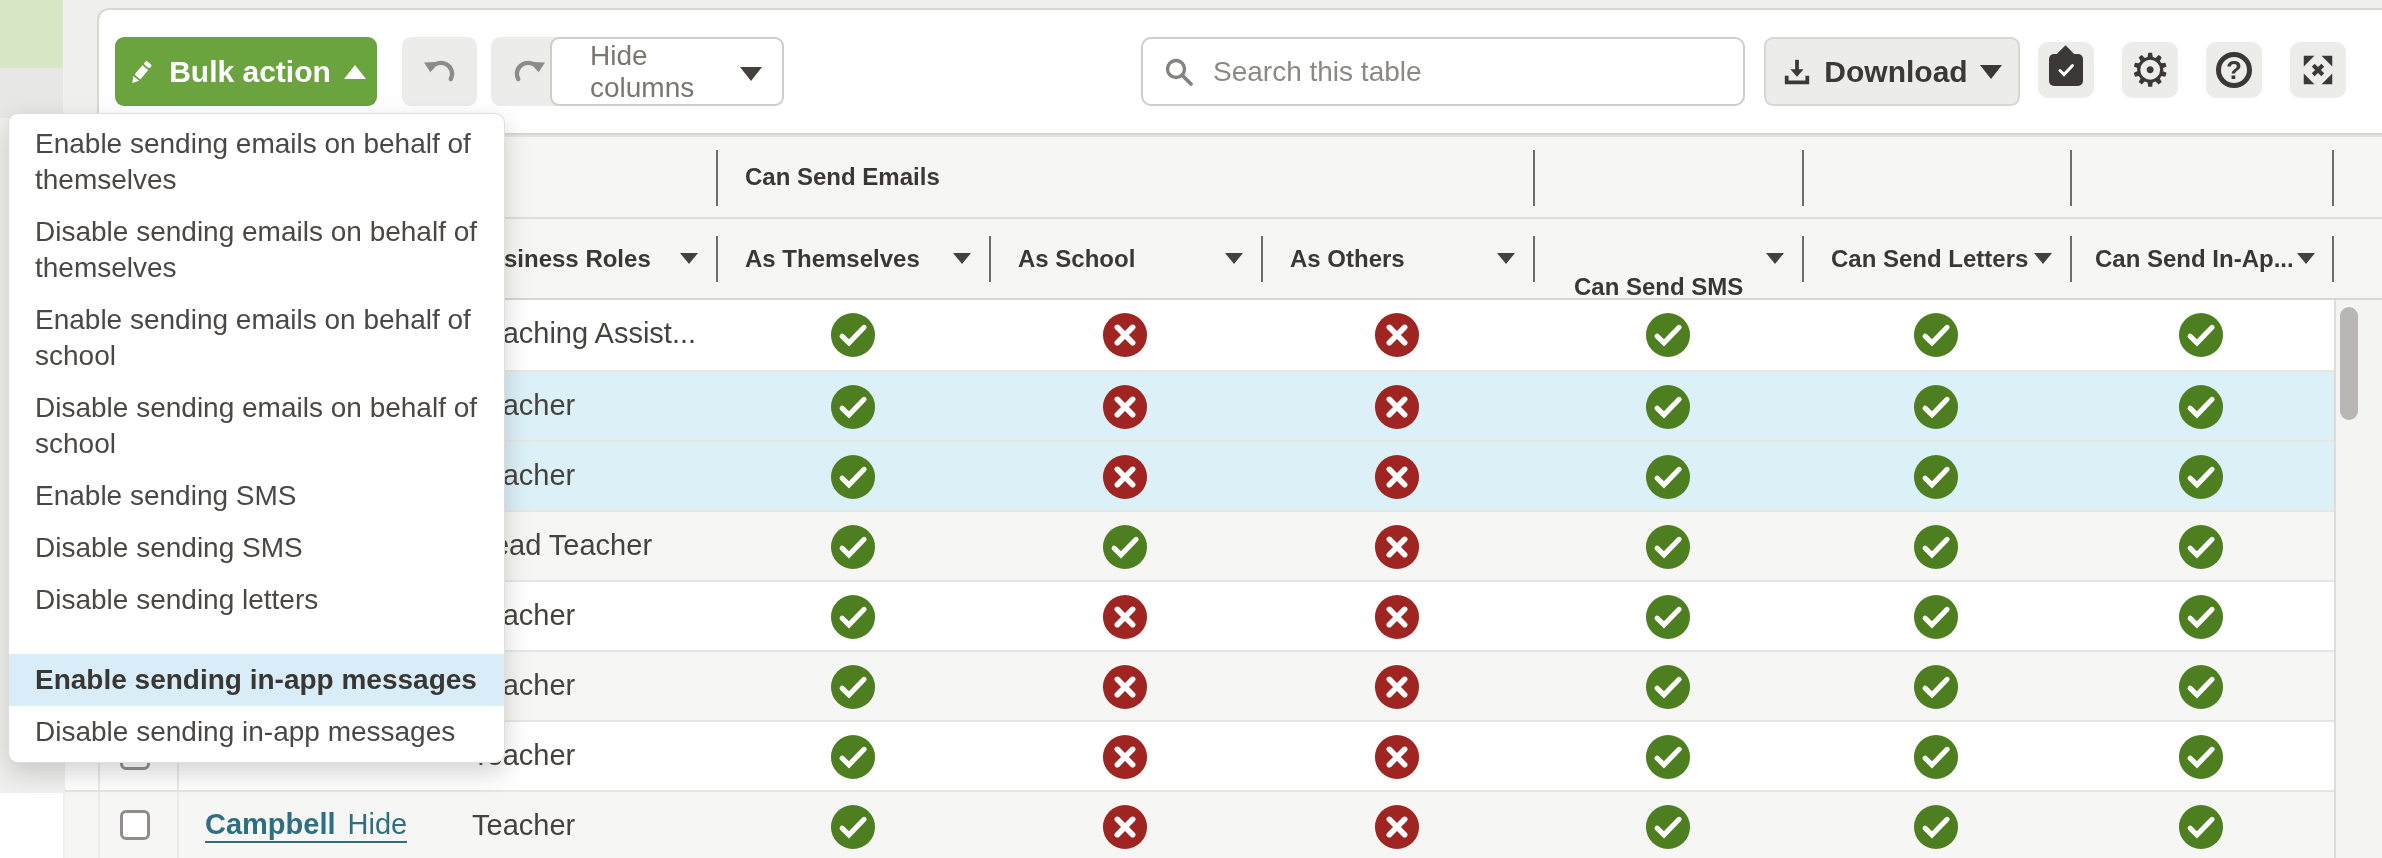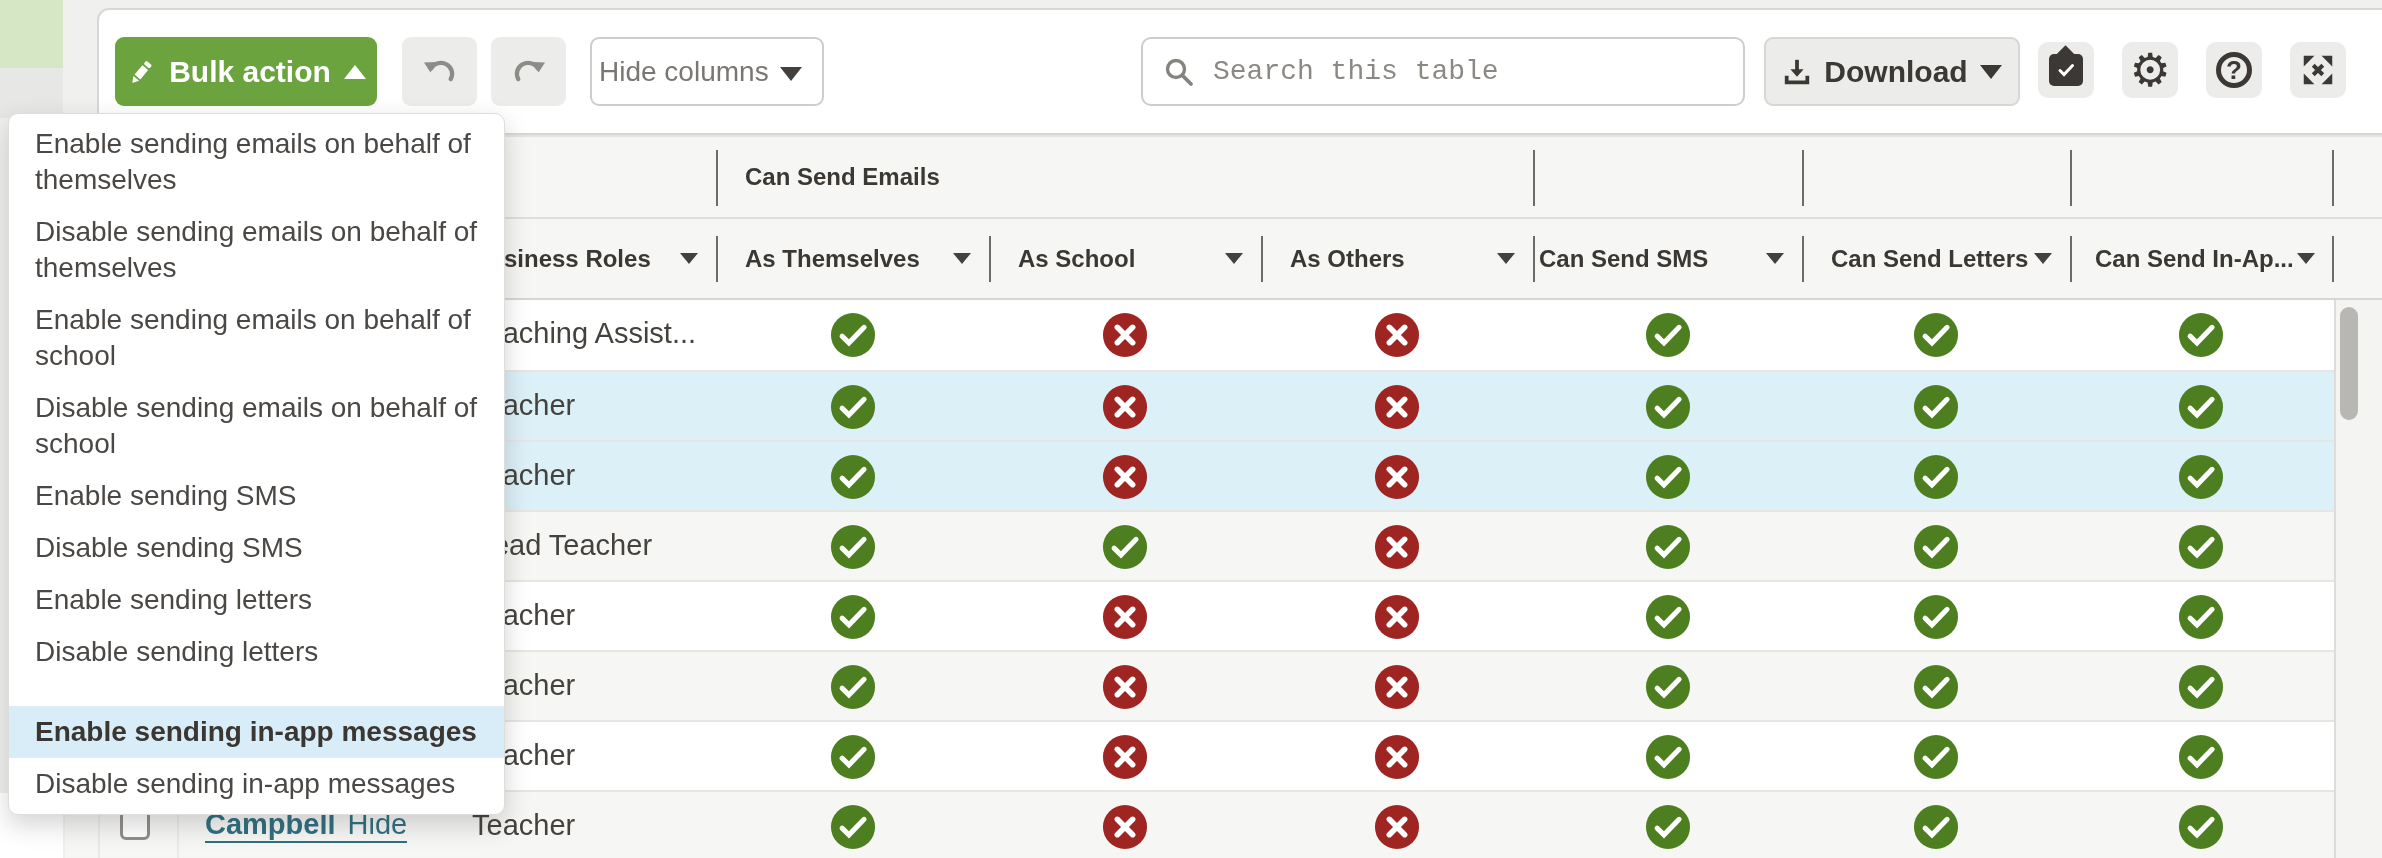--- a/index.html
+++ b/index.html
@@ -13,26 +13,26 @@
 
   
   .card{position:absolute;left:97px;top:8px;width:2300px;height:127px;background:#fff;
         border:2px solid #d9d7d4;border-radius:12px 12px 0 0;box-sizing:border-box;}
 
   .btn{position:absolute;top:37px;height:69px;box-sizing:border-box;display:flex;align-items:center;justify-content:center;cursor:pointer;}
   .btn-green{left:115px;width:262px;background:#6ba43f;border-radius:9px;color:#fff;font-weight:700;font-size:30px;gap:13px;}
   .btn-sq{background:#ececea;border-radius:9px;}
   #undo-btn{left:402px;width:75px;}
   #redo-btn{left:491px;width:75px;}
-  .select-box{left:590px;width:234px;background:#fff;border:2px solid #cfccc9;border-radius:9px;
-              color:#7a7772;font-size:28px;justify-content:flex-start;padding:0 7px;}
+  .select-box{left:550px;width:234px;background:#fff;border:2px solid #cfccc9;border-radius:9px;
+              color:#7a7772;font-size:28px;justify-content:flex-start;padding:0 38px;}
   .search-box{left:1141px;width:604px;background:#fff;border:2px solid #cfccc9;border-radius:10px;
               justify-content:flex-start;padding:0 20px;gap:16px;}
   .search-box input{border:none;outline:none;font-size:28px;color:#45423e;width:480px;background:transparent;
-                    font-family:Liberation Mono, monospace;}
+                    font-family:Liberation Sans, sans-serif;}
   .search-box input::placeholder{color:#8c8985;}
   .btn-download{left:1764px;width:256px;background:#ececea;border:2px solid #d8d6d3;border-radius:9px;
                 color:#3b3835;font-weight:700;font-size:30px;gap:12px;}
   .iconbtn{position:absolute;top:42px;width:56px;height:56px;background:#ececea;border-radius:10px;
            display:flex;align-items:center;justify-content:center;cursor:pointer;}
   #tasks-btn{left:2038px;} #settings-btn{left:2122px;} #help-btn{left:2206px;} #expand-btn{left:2290px;}
 
   .tri-up{width:0;height:0;border-left:11px solid transparent;border-right:11px solid transparent;border-bottom:14px solid #fff;}
   .tri-down{width:0;height:0;border-left:11px solid transparent;border-right:11px solid transparent;border-top:14px solid #44403d;}
   .select-box .tri-down{position:absolute;right:20px;top:28px;}
@@ -188,21 +188,21 @@
     <span class="cdiv" style="left:651px;"></span>
     <span class="hlabel" style="left:680px;">As Themselves</span>
     <span class="htri tri-down small" style="left:888px;"></span>
     <span class="cdiv" style="left:924px;"></span>
     <span class="hlabel" style="left:953px;">As School</span>
     <span class="htri tri-down small" style="left:1160px;"></span>
     <span class="cdiv" style="left:1196px;"></span>
     <span class="hlabel" style="left:1225px;">As Others</span>
     <span class="htri tri-down small" style="left:1432px;"></span>
     <span class="cdiv" style="left:1468px;"></span>
-    <span class="hlabel" style="left:1474px;">Can Send SMS</span>
+    <span class="hlabel" style="left:1509px;margin-top:28px;">Can Send SMS</span>
     <span class="htri tri-down small" style="left:1701px;"></span>
     <span class="cdiv" style="left:1737px;"></span>
     <span class="hlabel" style="left:1766px;">Can Send Letters</span>
     <span class="htri tri-down small" style="left:1969px;"></span>
     <span class="cdiv" style="left:2005px;"></span>
     <span class="hlabel" style="left:2030px;">Can Send In-Ap...</span>
     <span class="htri tri-down small" style="left:2232px;"></span>
     <span class="cdiv" style="left:2267px;"></span>
   </div>
 
@@ -458,21 +458,20 @@
   <div class="mitem">Disable sending emails on behalf of themselves</div>
 
   <div class="mitem">Enable sending emails on behalf of school</div>
 
   <div class="mitem">Disable sending emails on behalf of school</div>
 
   <div class="mitem">Enable sending SMS</div>
 
   <div class="mitem">Disable sending SMS</div>
 
-  <div class="mitem">Enable sending letters</div>
 
   <div class="mitem">Disable sending letters</div>
 
   <div class="mitem hl">Enable sending in-app messages</div>
 
   <div class="mitem">Disable sending in-app messages</div>
 </div>
 
 </div>
 

